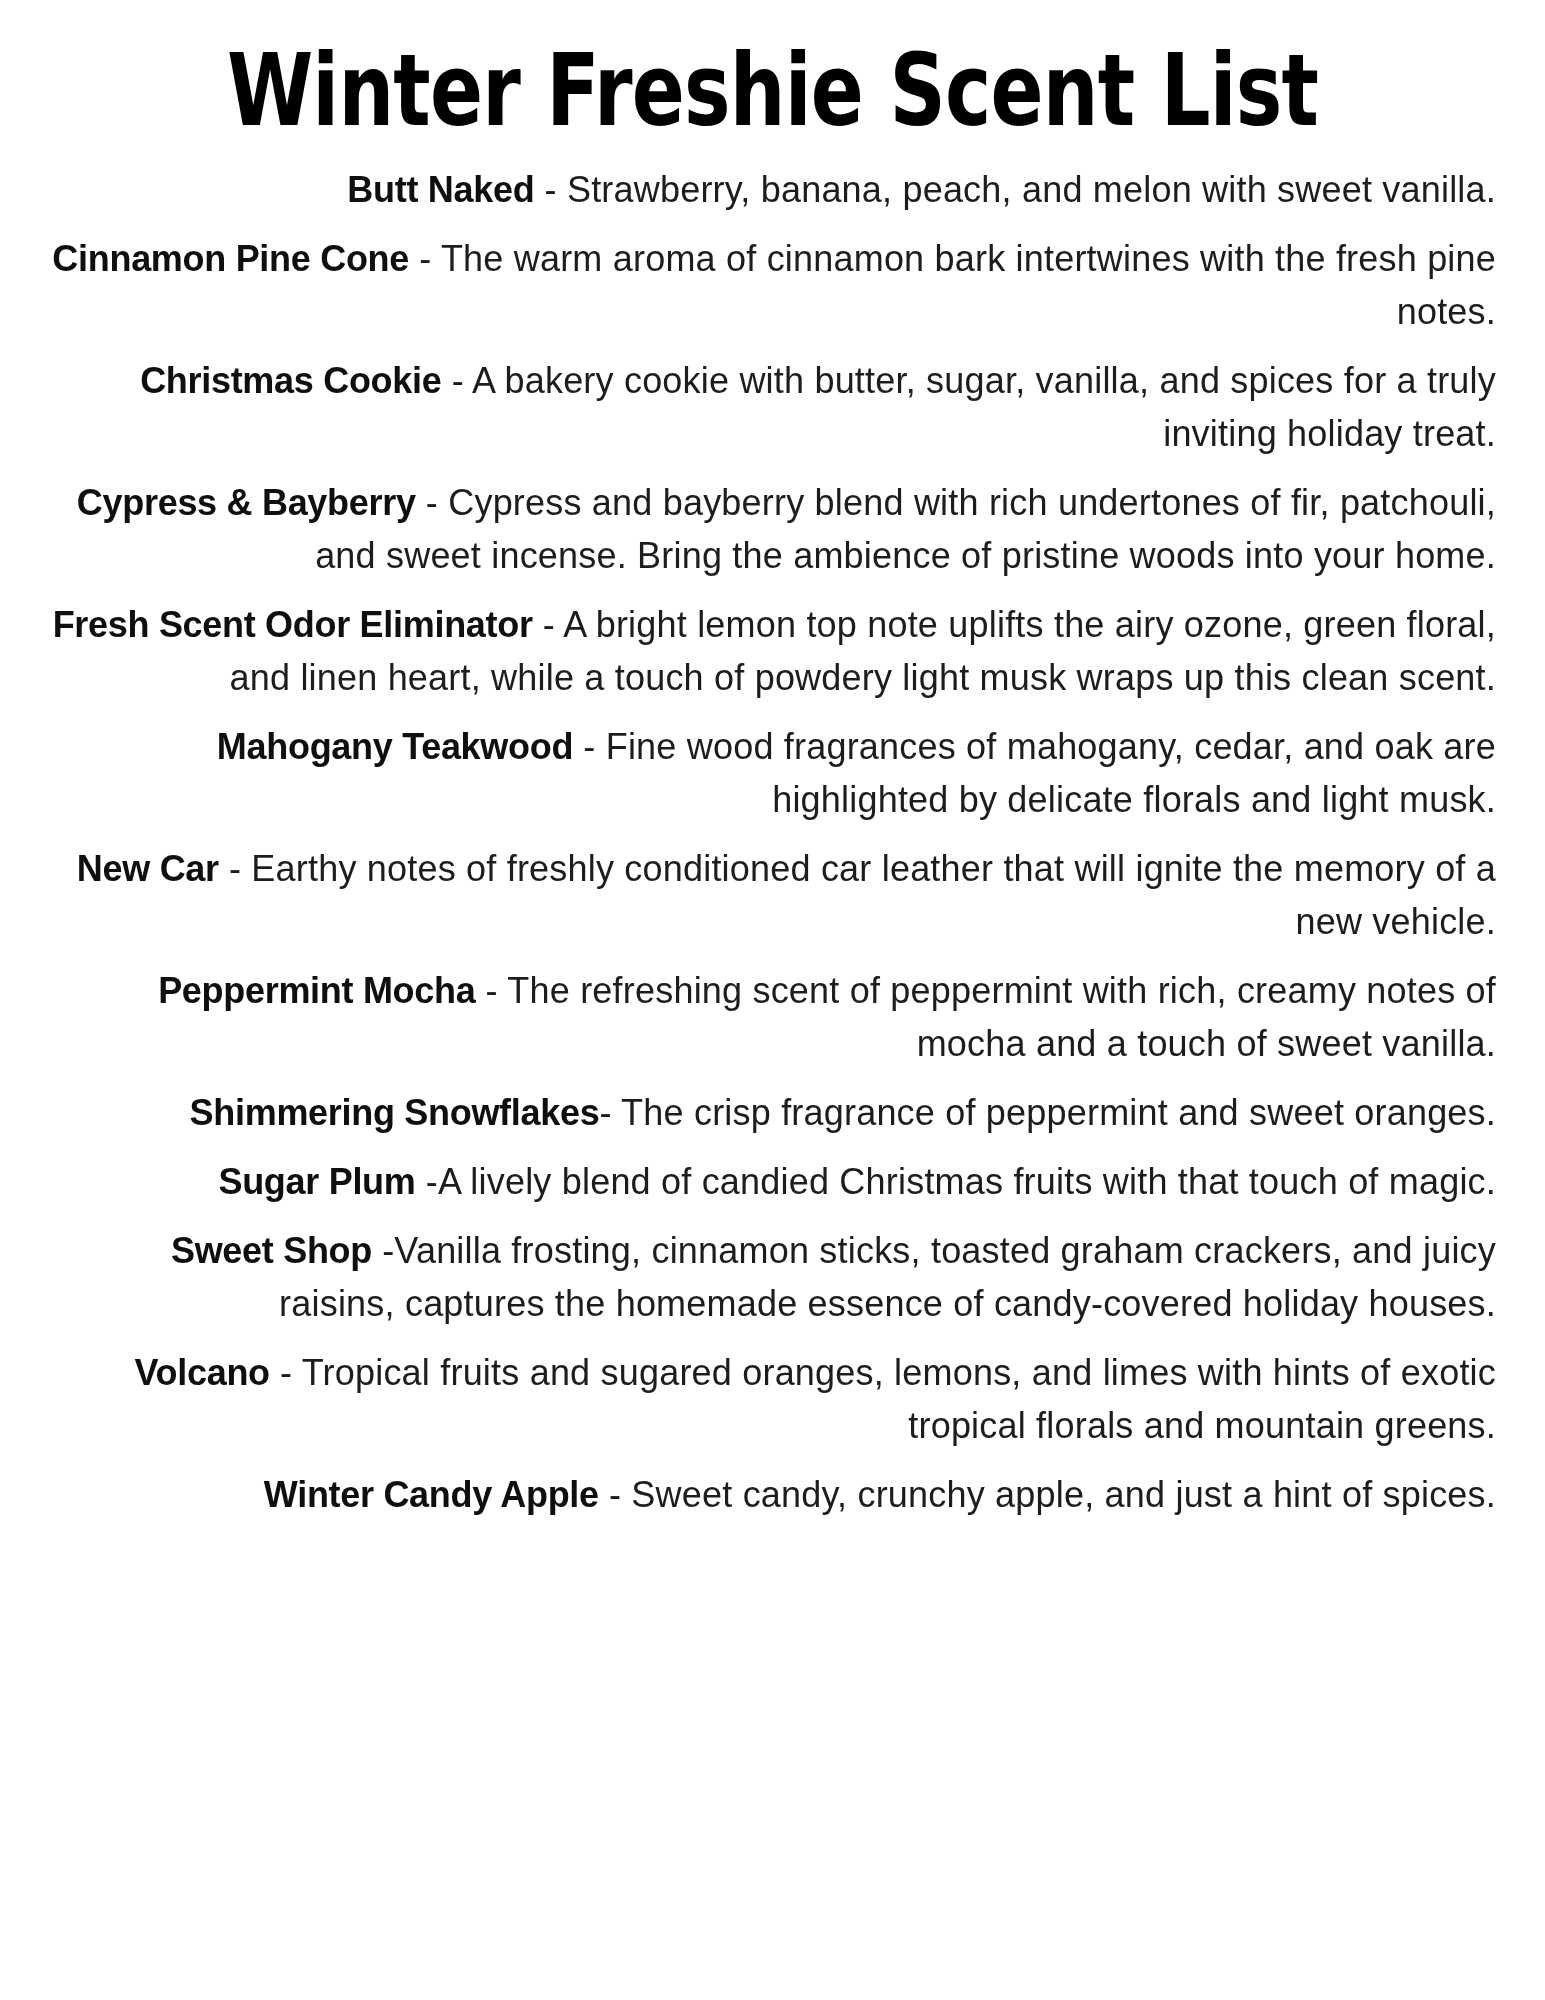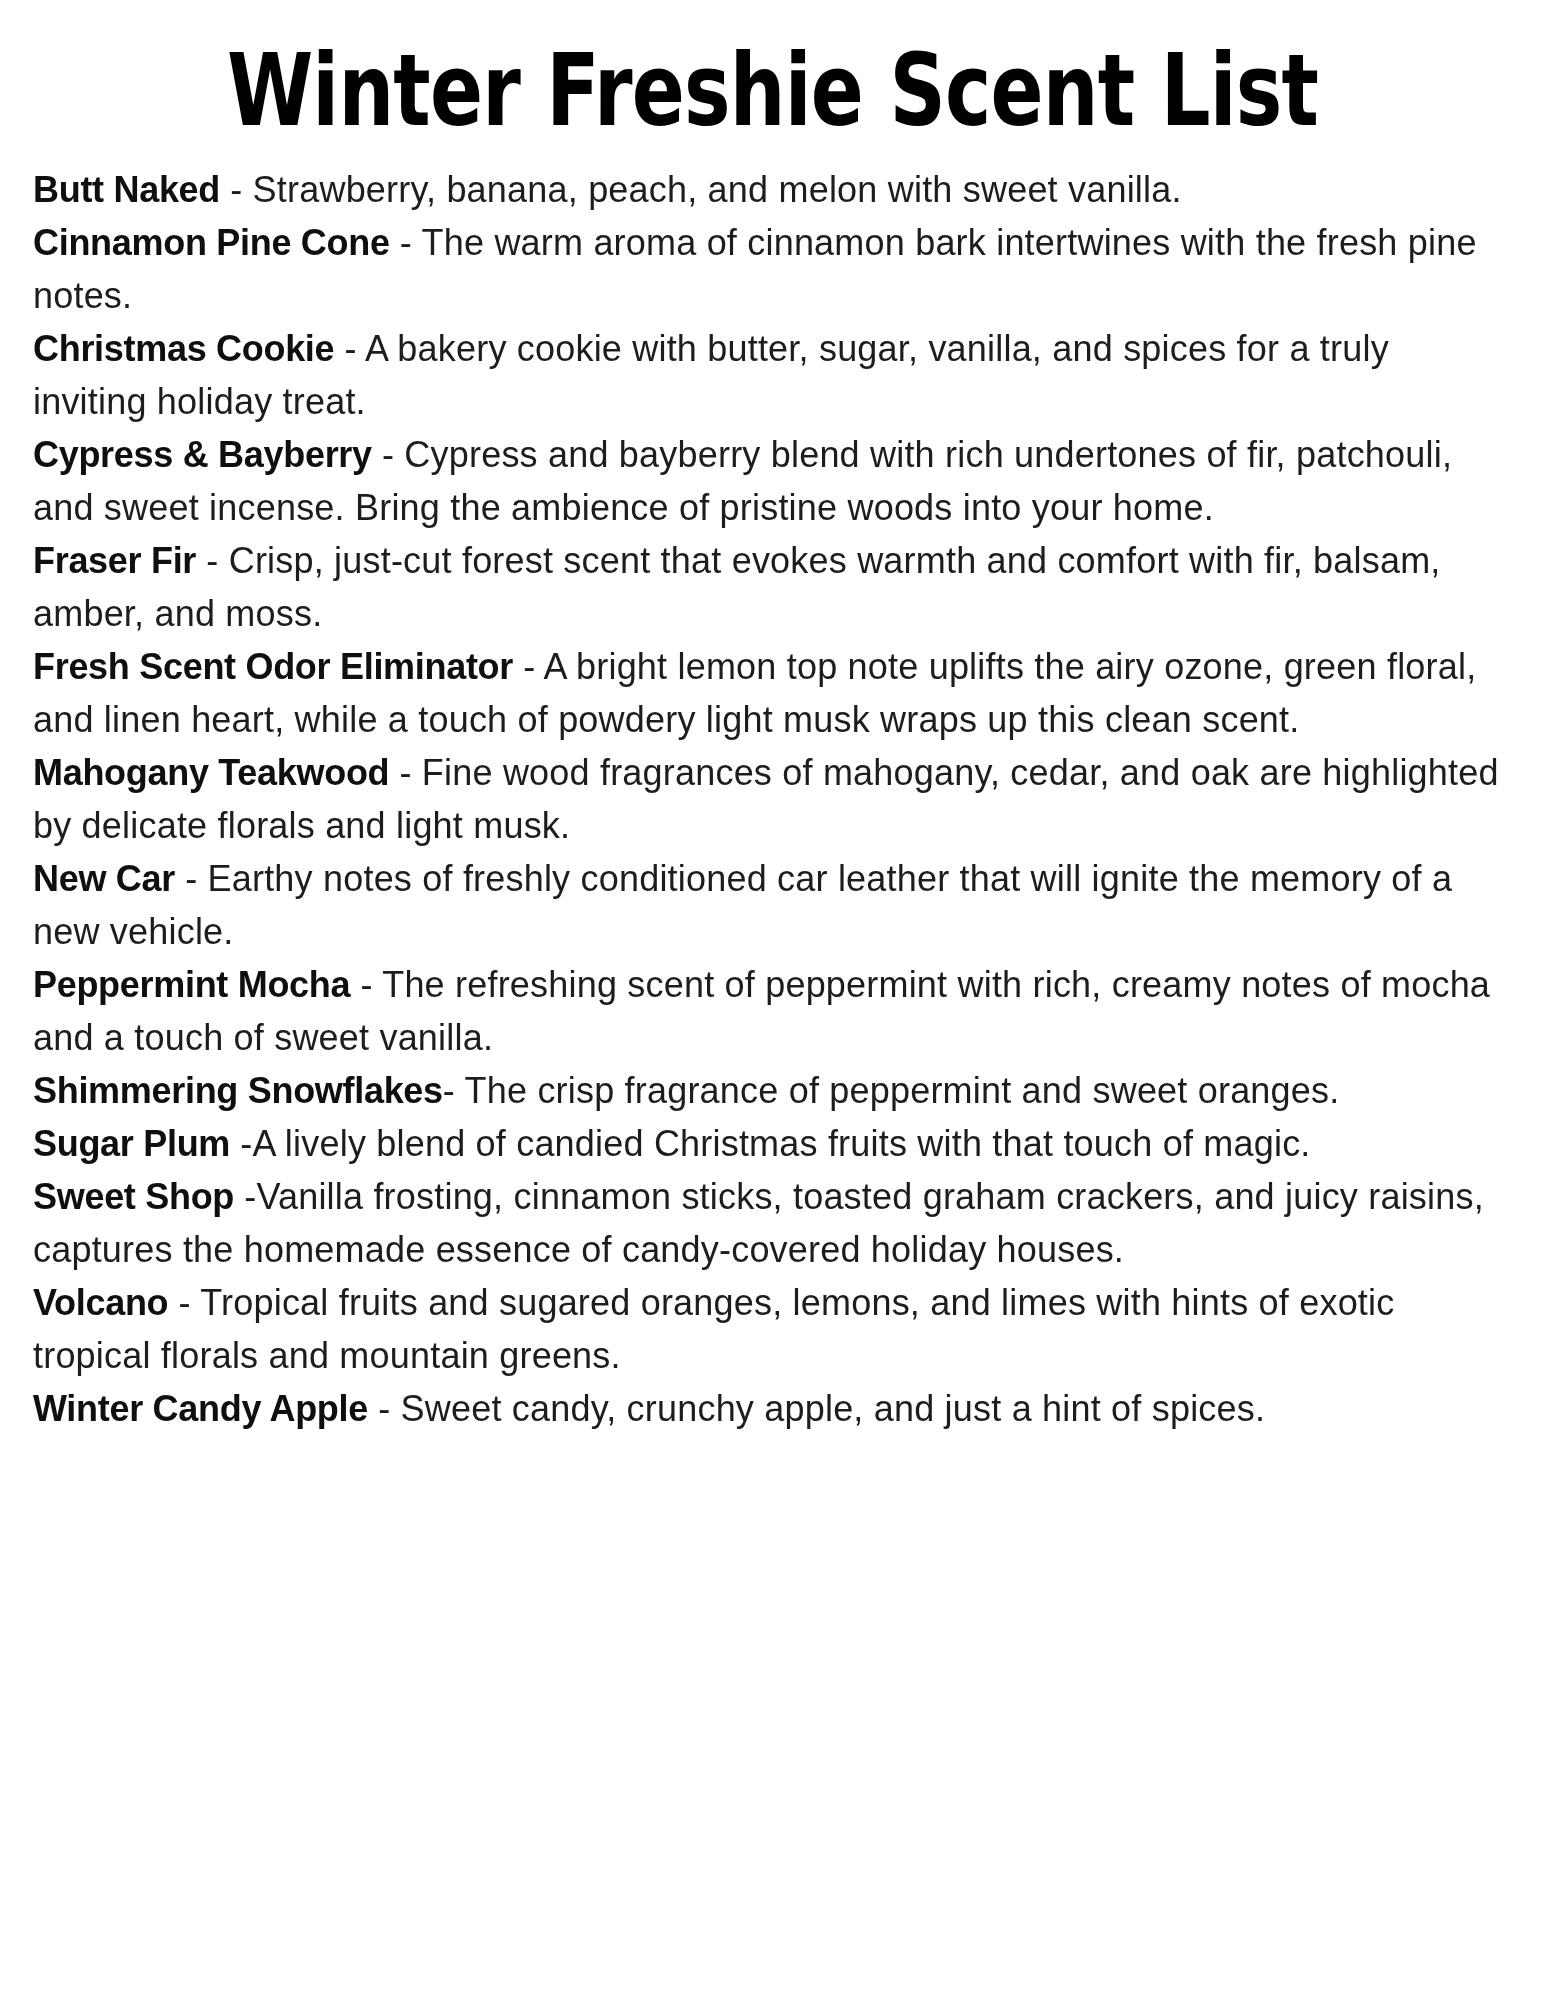--- a/index.html
+++ b/index.html
@@ -31,41 +31,41 @@
     letter-spacing: -1px;
   }
   .entries {
     width: 1479px;
     font-size: 36px;
     line-height: 53px;
     letter-spacing: 0.2px;
     color: #1d1d1d;
   }
   .entry {
-    margin: 0;
+    margin: 16px;
     padding: 0;
+    text-align: right;
   }
   .scent-name {
     font-weight: 700;
     color: #0f0f0f;
     letter-spacing: -0.3px;
   }
 </style>
 </head>
 <body>
 
 <div class="page">
   <h1 class="title">Winter Freshie Scent List</h1>
 
   <div class="entries">
     <p class="entry"><span class="scent-name">Butt Naked</span><span> - Strawberry, banana, peach, and melon with sweet vanilla.</span></p>
     <p class="entry"><span class="scent-name">Cinnamon Pine Cone</span><span> - The warm aroma of cinnamon bark intertwines with the fresh pine notes.</span></p>
     <p class="entry"><span class="scent-name">Christmas Cookie</span><span> - A bakery cookie with butter, sugar, vanilla, and spices for a truly inviting holiday treat.</span></p>
     <p class="entry"><span class="scent-name">Cypress &amp; Bayberry</span><span> - Cypress and bayberry blend with rich undertones of fir, patchouli, and sweet incense. Bring the ambience of pristine woods into your home.</span></p>
-    <p class="entry"><span class="scent-name">Fraser Fir</span><span> - Crisp, just-cut forest scent that evokes warmth and comfort with fir, balsam, amber, and moss.</span></p>
     <p class="entry"><span class="scent-name">Fresh Scent Odor Eliminator</span><span> - A bright lemon top note uplifts the airy ozone, green floral, and linen heart, while a touch of powdery light musk wraps up this clean scent.</span></p>
     <p class="entry"><span class="scent-name">Mahogany Teakwood</span><span> - Fine wood fragrances of mahogany, cedar, and oak are highlighted by delicate florals and light musk.</span></p>
     <p class="entry"><span class="scent-name">New Car</span><span> - Earthy notes of freshly conditioned car leather that will ignite the memory of a new vehicle.</span></p>
     <p class="entry"><span class="scent-name">Peppermint Mocha</span><span> - The refreshing scent of peppermint with rich, creamy notes of mocha and a touch of sweet vanilla.</span></p>
     <p class="entry"><span class="scent-name">Shimmering Snowflakes</span><span>- The crisp fragrance of peppermint and sweet oranges.</span></p>
     <p class="entry"><span class="scent-name">Sugar Plum</span><span> -A lively blend of candied Christmas fruits with that touch of magic.</span></p>
     <p class="entry"><span class="scent-name">Sweet Shop</span><span> -Vanilla frosting, cinnamon sticks, toasted graham crackers, and juicy raisins, captures the homemade essence of candy-covered holiday houses.</span></p>
     <p class="entry"><span class="scent-name">Volcano</span><span> - Tropical fruits and sugared oranges, lemons, and limes with hints of exotic tropical florals and mountain greens.</span></p>
     <p class="entry"><span class="scent-name">Winter Candy Apple</span><span> - Sweet candy, crunchy apple, and just a hint of spices.</span></p>
   </div>

